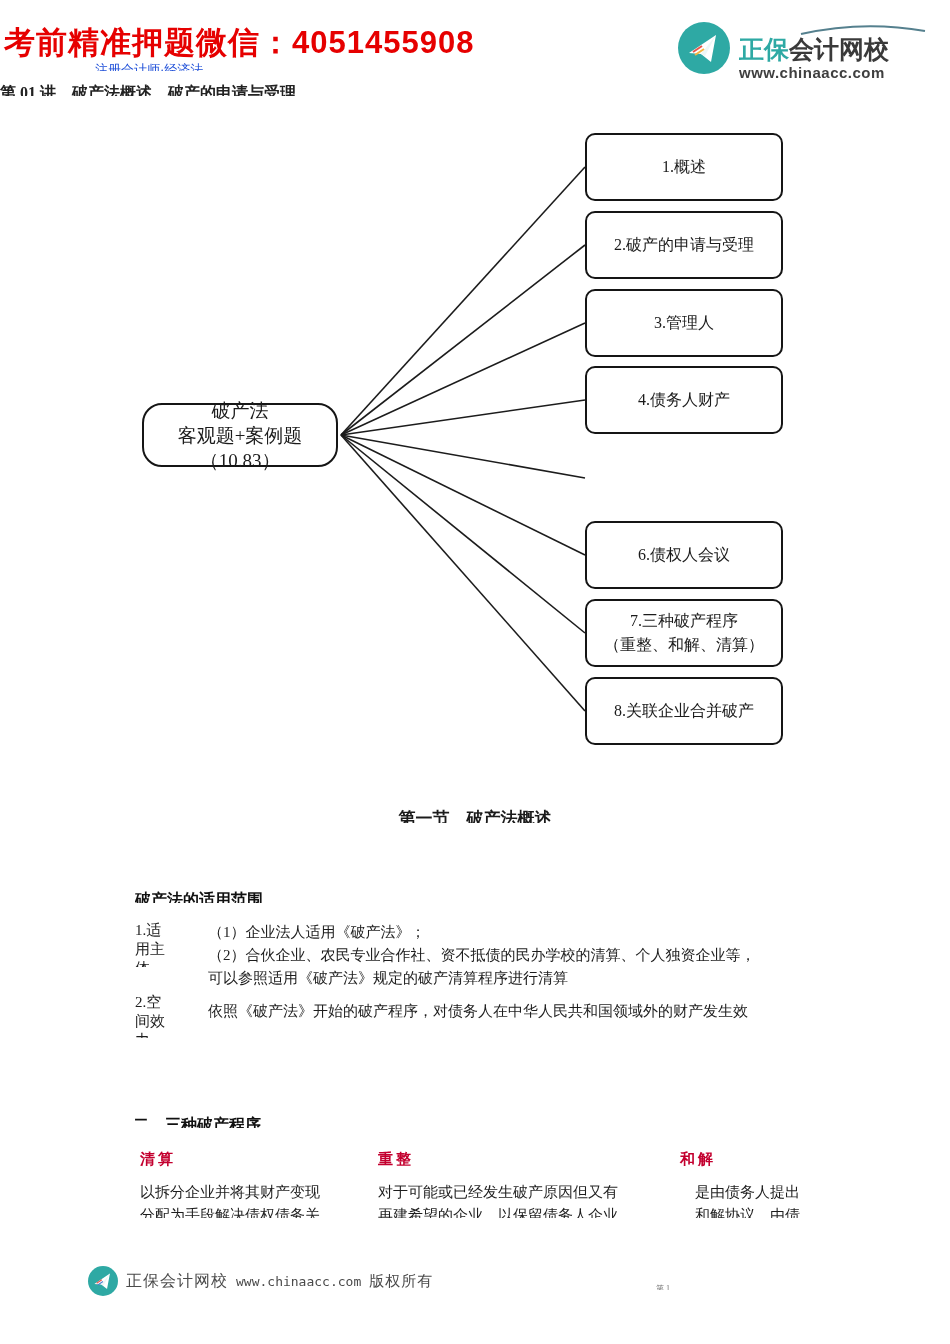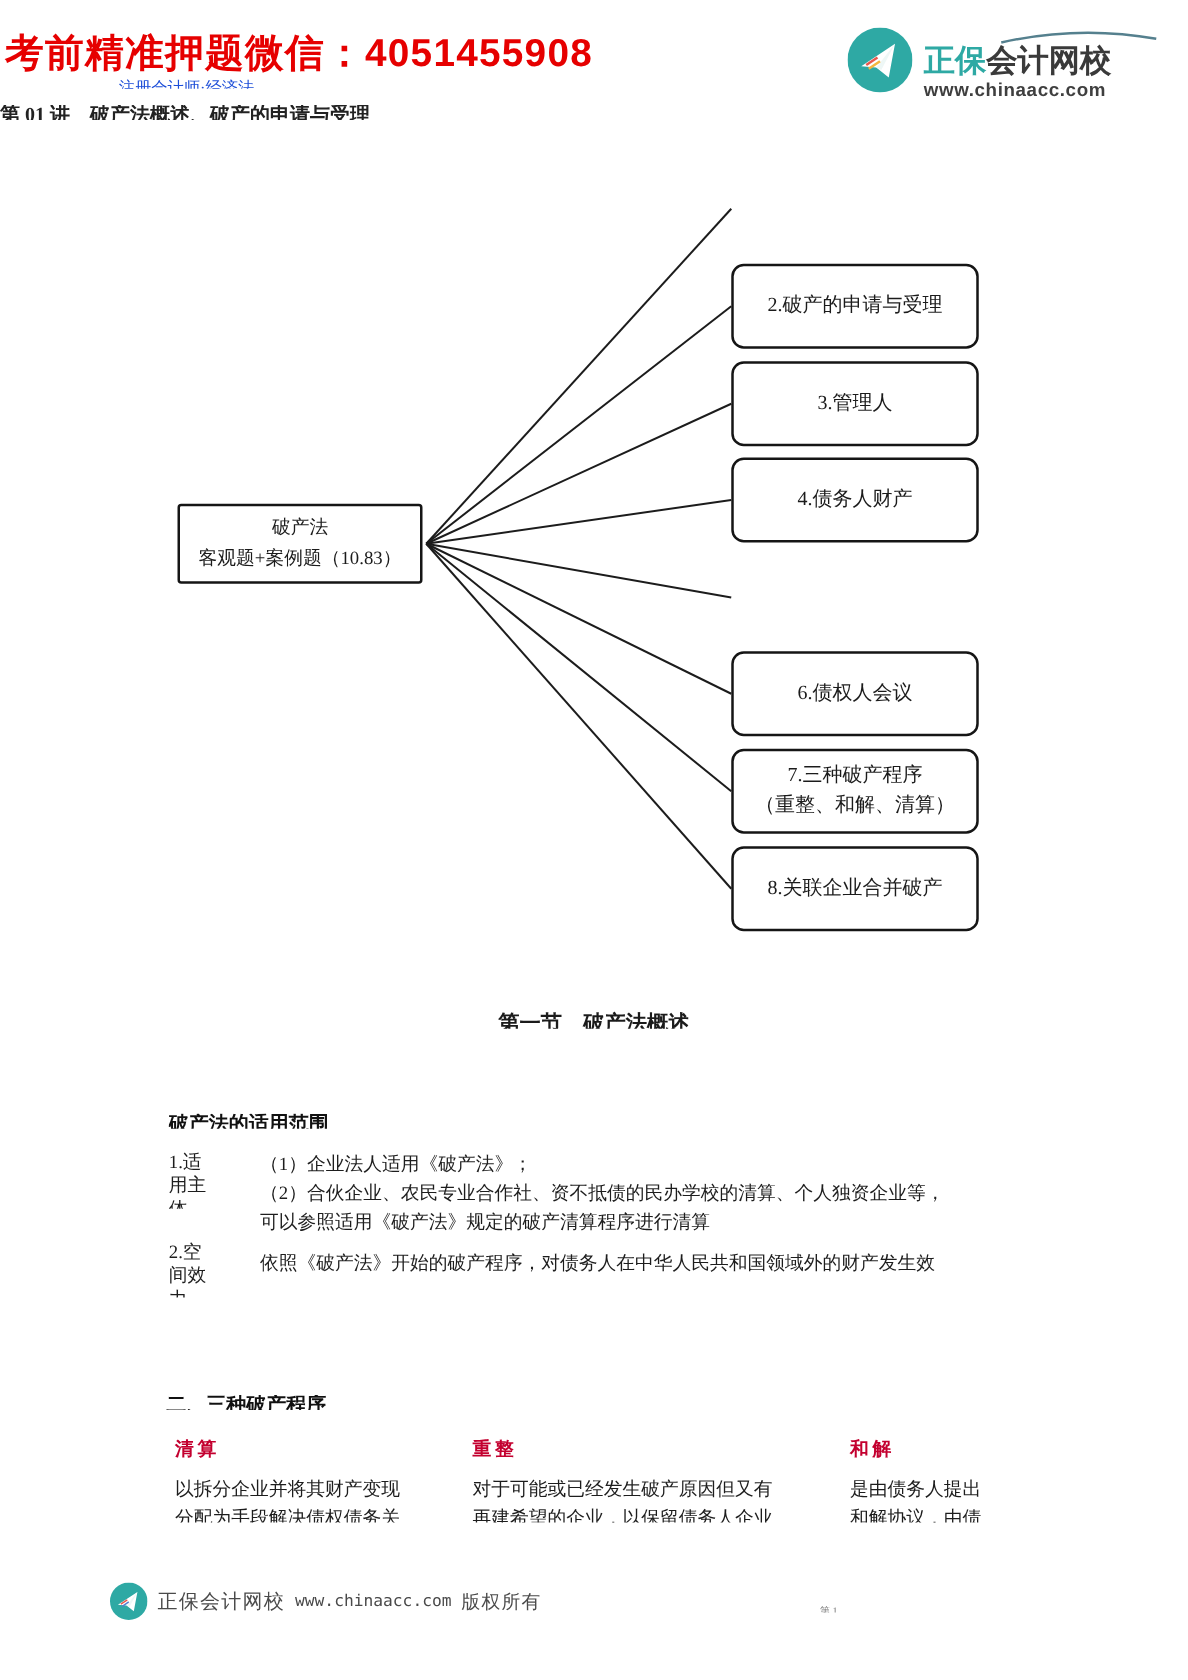--- a/index.html
+++ b/index.html
@@ -51,21 +51,21 @@
   
   .map-svg{left:0;top:120px;pointer-events:none;}
   .node{
     border:2px solid #151515;border-radius:10px;
     display:flex;flex-direction:column;align-items:center;justify-content:center;
     font-size:16px;line-height:24px;color:#1b1b1b;
     background:#fff;box-sizing:border-box;text-align:center;
   }
   .root-node{
     left:142px;top:403px;width:196px;height:64px;
-    border-width:2.5px;border-radius:3px;font-size:15px;line-height:25px;
+    border-width:2.5px;border-radius:20px;font-size:19px;line-height:25px;
   }
   .leaf{left:585px;width:198px;height:68px;}
 
   .section-title{
     left:0;right:0;top:809px;height:14px;
     text-align:center;font-size:17px;line-height:19px;font-weight:700;color:#1b1b1b;
     white-space:nowrap;
   }
 
   
@@ -142,20 +142,24 @@
       <line x1="341" y1="315" x2="585" y2="513"></line>
       <line x1="341" y1="315" x2="585" y2="591"></line>
     </g>
   </svg>
 
   <div class="abs node root-node">
     <span>破产法</span>
     <span>客观题+案例题（10.83）</span>
   </div>
 
+  <div class="abs node leaf" style="top:133px">
+    <span>1.概述</span>
+      <span></span>
+  </div>
   <div class="abs node leaf" style="top:211px">
     <span>2.破产的申请与受理</span>
       <span></span>
   </div>
   <div class="abs node leaf" style="top:289px">
     <span>3.管理人</span>
       <span></span>
   </div>
   <div class="abs node leaf" style="top:366px">
     <span>4.债务人财产</span>
@@ -197,21 +201,21 @@
   <div class="abs proc-title" style="left: 680px; color: rgb(195, 0, 47);">和解</div>
 
   <div class="abs proc-text clip" style="left:378px;width:270px;">
     <div>对于可能或已经发生破产原因但又有</div>
     <div>再建希望的企业，以保留债务人企业</div>
   </div>
   <div class="abs proc-text clip" style="left:140px;width:185px;">
     <div>以拆分企业并将其财产变现</div>
     <div>分配为手段解决债权债务关</div>
   </div>
-  <div class="abs proc-text clip" style="left:680px;width:135px;">
+  <div class="abs proc-text clip" style="left:680px;width:135px;text-align:center;">
     <div>是由债务人提出</div>
     <div>和解协议，由债</div>
   </div>
 
   <div class="abs footer">
     <svg class="footer-circle" viewBox="0 0 52 52">
       <circle cx="26" cy="26" r="26" fill="#2ea9a4"></circle>
       <path d="M11 31 L38 13 L33 40 L23 32 Z" fill="#ffffff"></path>
       <path d="M23 32 L38 13 L27 34 Z" fill="#eef7f6"></path>
       <path d="M15 30 L24 24" stroke="#e8574b" stroke-width="2" fill="none"></path>

